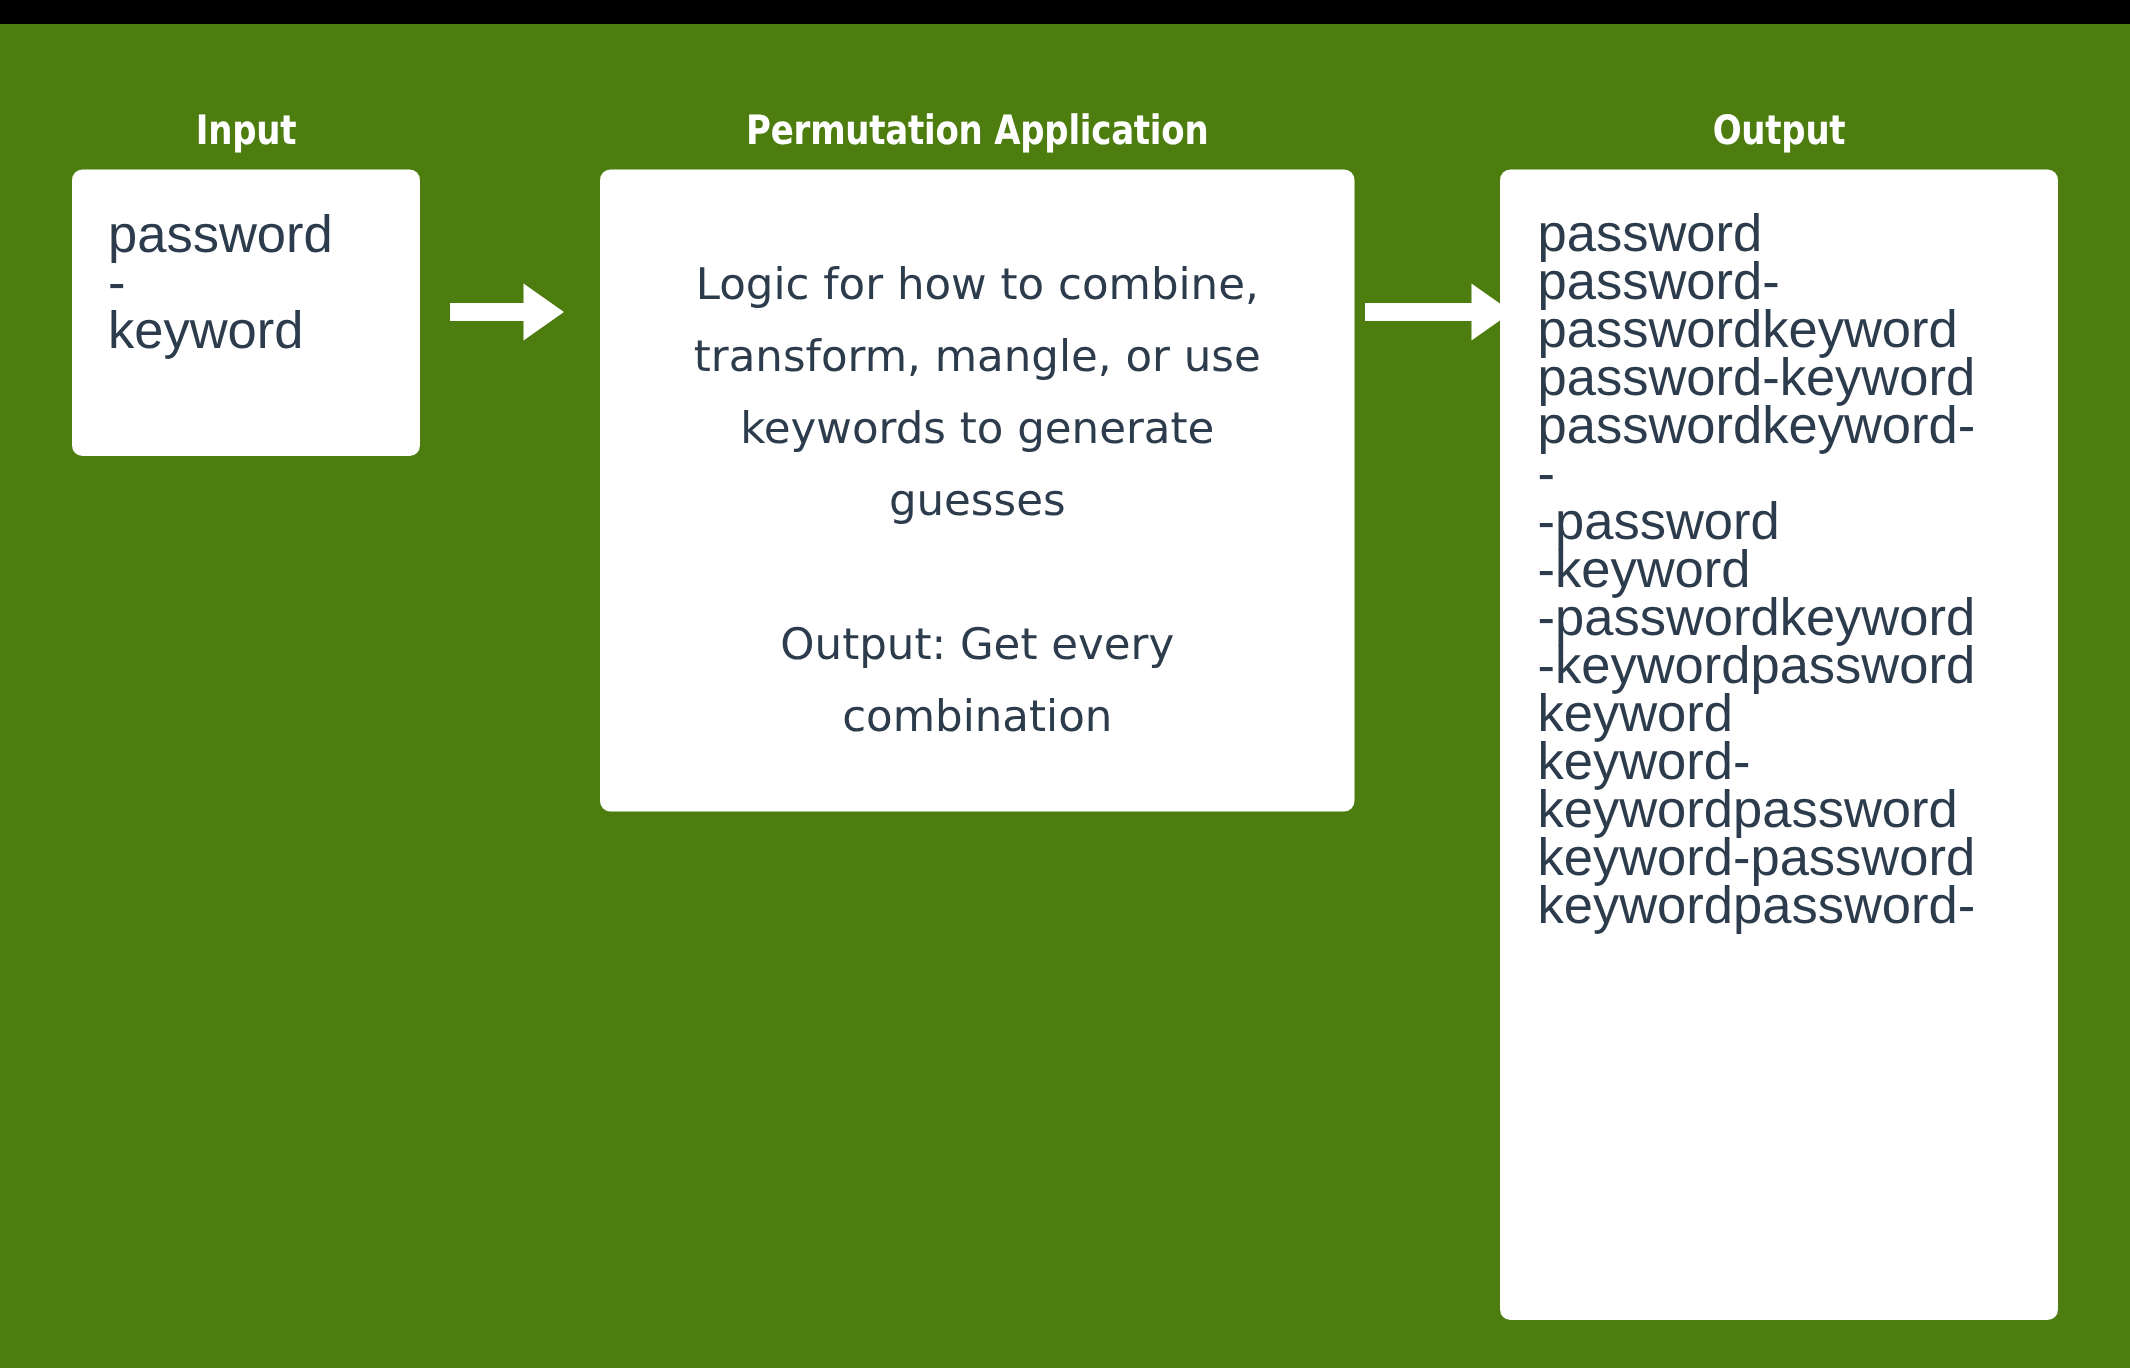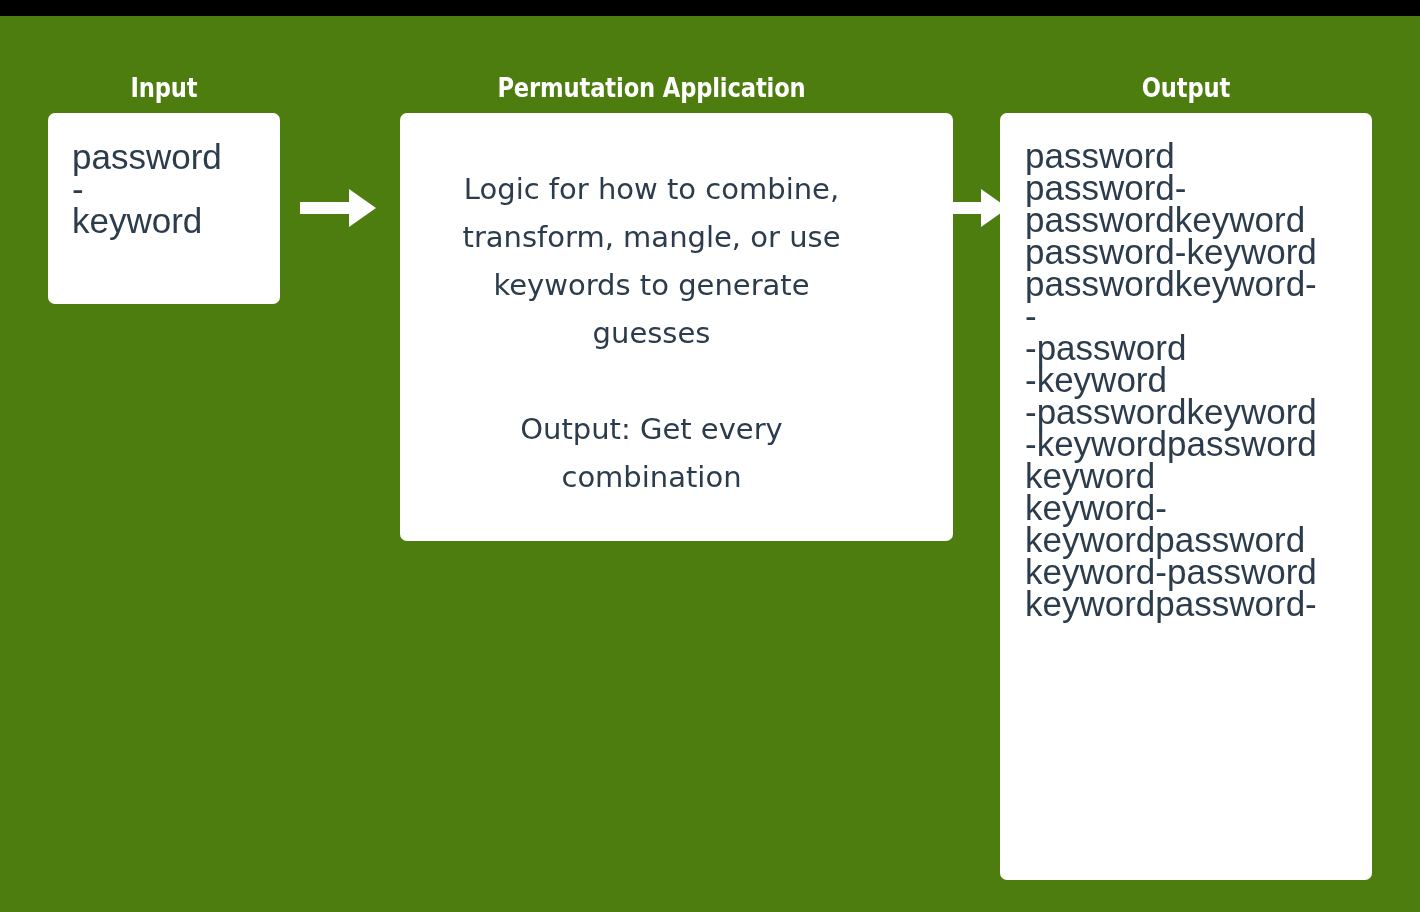--- a/index.html
+++ b/index.html
@@ -36,21 +36,21 @@
   #header-output   { left: 1000px;top: 56px; width: 372px; }
 
   
   .panel {
     position: absolute;
     background: #ffffff;
     border-radius: 7px;
     box-sizing: border-box;
   }
   #panel-input  { left: 48px;   top: 97px; width: 232px;  height: 191px; }
-  #panel-perm   { left: 400px;  top: 97px; width: 553px;  height: 428px; text-decoration: underline; }
+  #panel-perm   { left: 400px;  top: 97px; width: 503px;  height: 428px; text-decoration: underline; }
   #panel-output { left: 1000px; top: 97px; width: 372px;  height: 767px; }
 
   
   .mono-list {
     position: absolute;
     color: #2d3c4c;
     font-family: Liberation Sans, sans-serif;
     font-size: 35px;
     line-height: 32px;
     white-space: pre;

